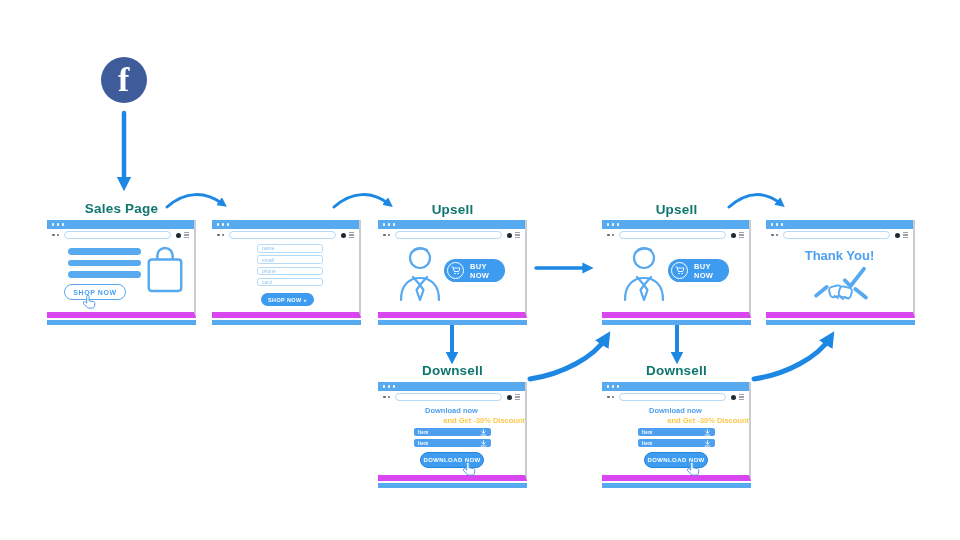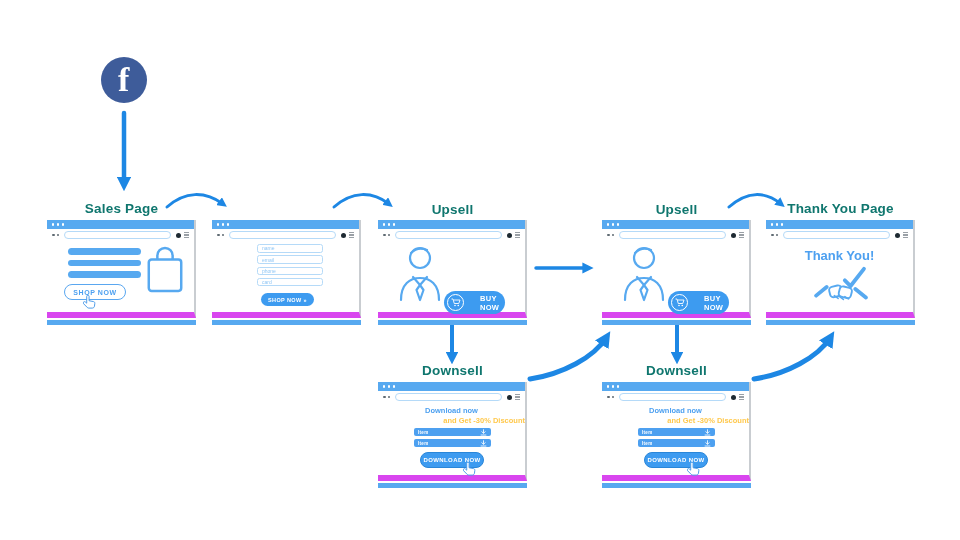--- a/index.html
+++ b/index.html
@@ -45,21 +45,21 @@
   .fields input{display:block;width:100%;box-sizing:border-box;height:8.5px;margin:0 0 2.8px 0;
       border:1px solid #B5DAF8;border-radius:2.5px;font-size:5px;color:#8FC6F5;padding:0 0 0 4px;
       font-family:"Liberation Sans",sans-serif;outline:none;}
   .fields input::placeholder{color:#8FC6F5;}
   .shopnow-solid{position:absolute;left:49px;top:52px;width:53px;height:13px;border-radius:7px;background:#3D9BF0;
       color:#fff;font-size:5.5px;font-weight:700;letter-spacing:.4px;display:flex;align-items:center;justify-content:center;}
 
   
   .person{position:absolute;left:20px;top:2px;}
   .buy-btn{position:absolute;left:66px;top:18px;width:61px;height:23px;border-radius:12px;background:#3D9BF0;
-      display:flex;align-items:center;gap:16px;padding-left:3px;box-sizing:border-box;margin-top:32px;}
+      display:flex;align-items:center;gap:6px;padding-left:3px;box-sizing:border-box;}
   .buy-cart{width:15px;height:15px;border:1.3px solid #fff;border-radius:50%;display:flex;align-items:center;justify-content:center;flex:0 0 auto;}
   .buy-btn b{color:#fff;font-size:7.5px;font-weight:700;letter-spacing:.3px;}
 
   
   .ty-head{position:absolute;left:0;top:7px;width:100%;text-align:center;font-size:13px;font-weight:800;color:#4DA0F0;}
   .shake{position:absolute;left:48px;top:24px;}
 
   
   .ds-l1{position:absolute;left:0;top:3px;width:100%;text-align:center;font-size:7.5px;font-weight:700;color:#4DA0F0;}
   .ds-l2{position:absolute;left:0;top:13px;width:100%;text-align:right;font-size:7.5px;font-weight:700;color:#FFC84B;}
@@ -95,21 +95,20 @@
     </g>
   </svg>
 
   <div class="fb">
     <span>f</span>
   </div>
 
   <div class="flabel" style="left:47px;top:201px;width:149px">Sales Page</div>
   <div class="flabel" style="left:378px;top:202px;width:149px">Upsell</div>
   <div class="flabel" style="left:602px;top:202px;width:149px">Upsell</div>
-  <div class="flabel" style="left:766px;top:201px;width:149px">Thank You Page</div>
   <div class="flabel" style="left:378px;top:363px;width:149px">Downsell</div>
   <div class="flabel" style="left:602px;top:363px;width:149px">Downsell</div>
 
   <div class="win" style="left:47px;top:220px">
     <div class="win-body">
       <div class="titlebar">
           <i></i>
           <i></i>
           <i></i>
         </div>

